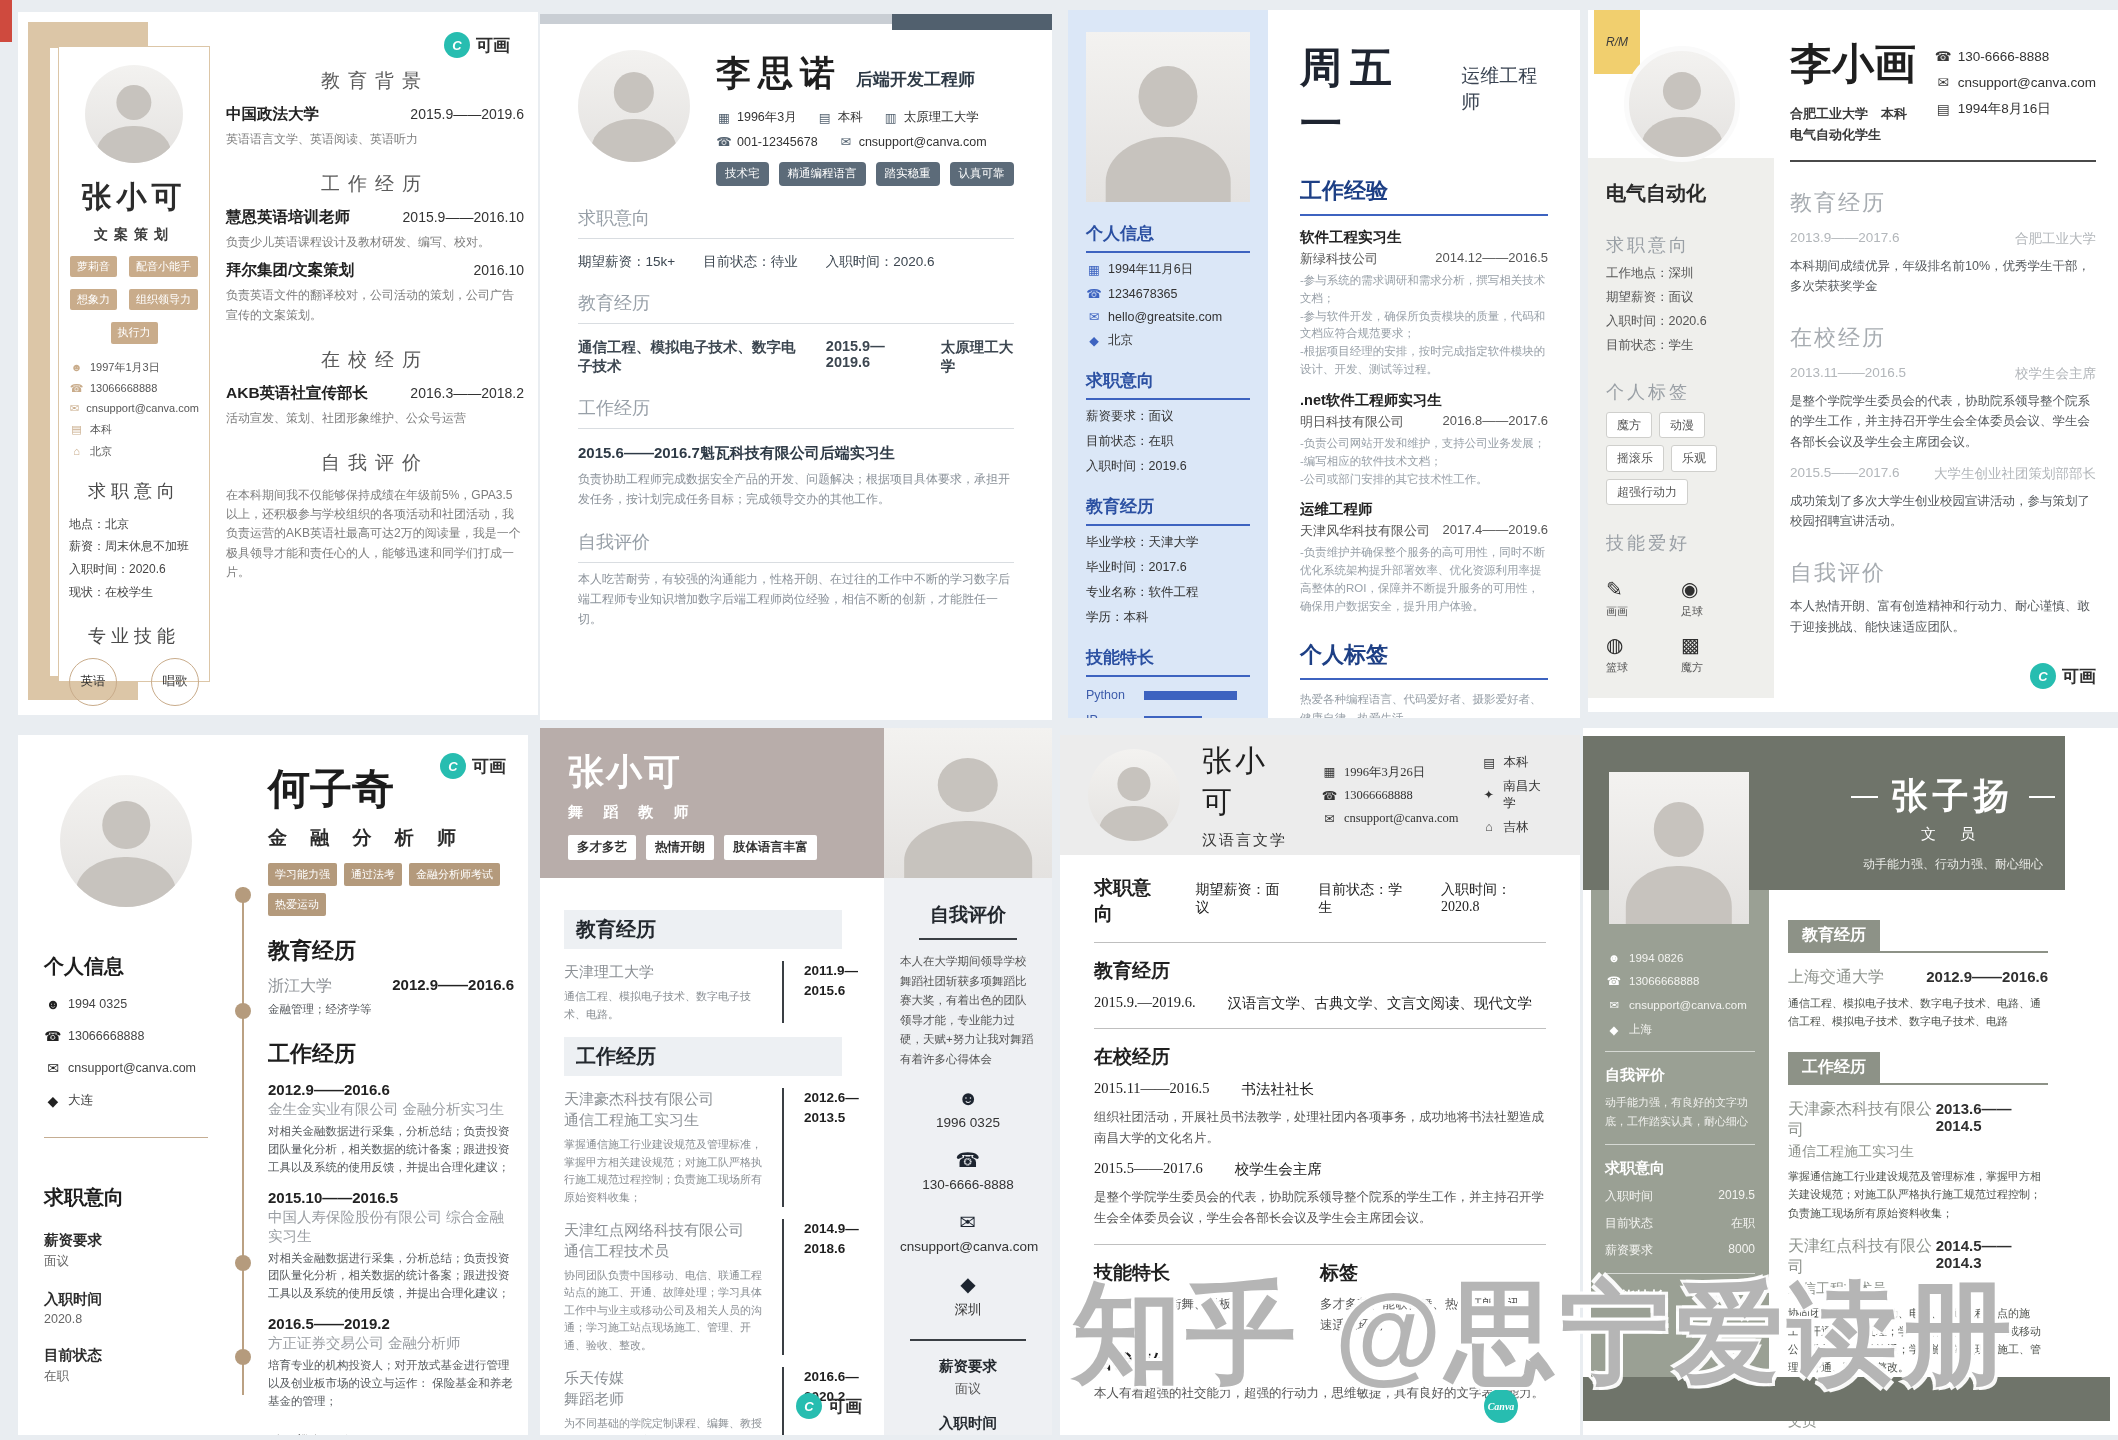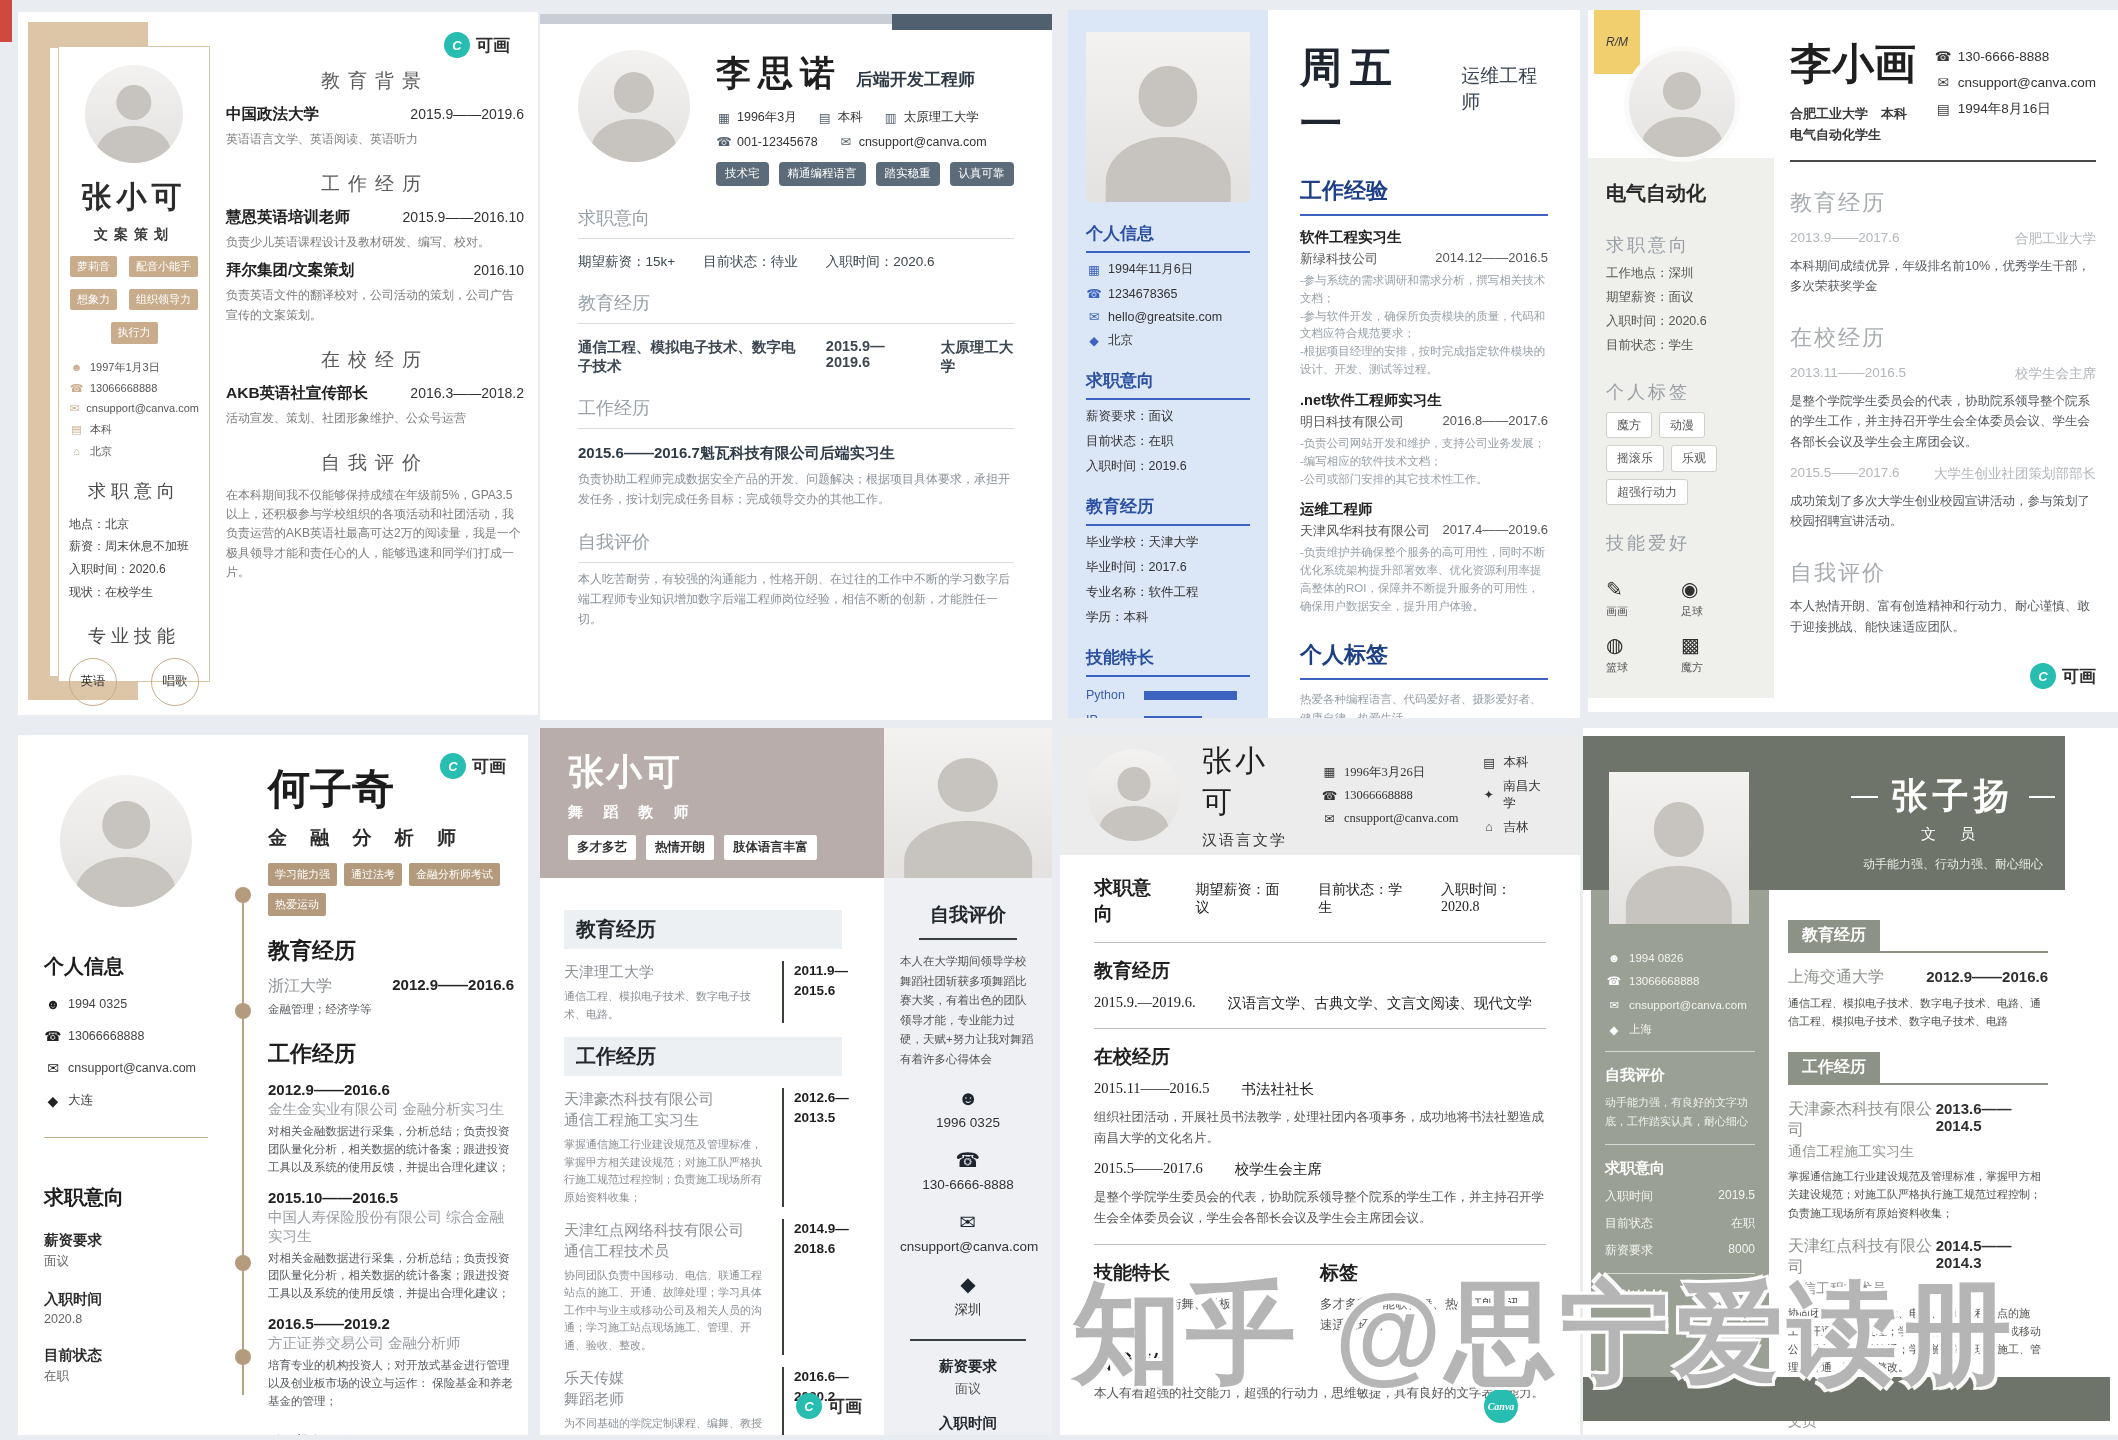--- a/index.html
+++ b/index.html
@@ -146,21 +146,21 @@
 .c6-role{font-size:15px;color:#fff;letter-spacing:8px;margin-top:6px;font-weight:bold}
 .c6-tags{margin-top:13px;display:flex;gap:10px}
 .c6-tags .pill{background:#fff;color:#333;font-weight:bold;font-size:12.5px;padding:5px 9px;border-radius:2px}
 .c6-photo{width:168px;height:150px}
 .c6-main{position:absolute;left:0;top:150px;width:344px;bottom:0;padding:18px 24px}
 .c6-sec{background:#edf0f3;font-size:20px;font-weight:bold;color:#23282e;padding:6px 12px;width:94%;margin-top:14px}
 .c6-item{display:flex;margin-top:12px}
 .c6-il{flex:1;padding-right:12px}
 .c6-school{font-size:15px;color:#8b9095;line-height:1.4}
 .c6-ds{font-size:11px;color:#8b9095;margin-top:6px;line-height:1.6}
-.c6-dates{width:78px;border-left:2px solid #3a3f44;padding-left:10px;font-size:13.5px;font-weight:bold;color:#1f1f1f;line-height:1.5}
+.c6-dates{width:78px;border-left:2px solid #3a3f44;padding-left:20px;font-size:13.5px;font-weight:bold;color:#1f1f1f;line-height:1.5}
 .c6-logo{position:absolute;left:256px;bottom:16px}
 .c6-side{position:absolute;left:344px;top:150px;right:0;bottom:0;background:#eef0f3;padding:24px 16px;text-align:center}
 .c6-sh{font-size:19px;font-weight:bold;color:#23282e}
 .c6-ul{width:72%;border-top:2px solid #3a3f44;margin:10px auto 12px}
 .c6-sd{font-size:11.5px;color:#555;text-align:left;line-height:1.7}
 .c6-i{font-size:20px;color:#1d2530;margin-top:18px}
 .c6-v{font-size:13.5px;color:#333;margin-top:5px}
 .c6-dv{width:85%;border-top:2px solid #3a3f44;margin:20px auto 2px}
 .c6-pk{font-size:14.5px;font-weight:bold;color:#23282e;margin-top:16px}
 .c6-pv{font-size:13px;color:#555;margin-top:4px}

